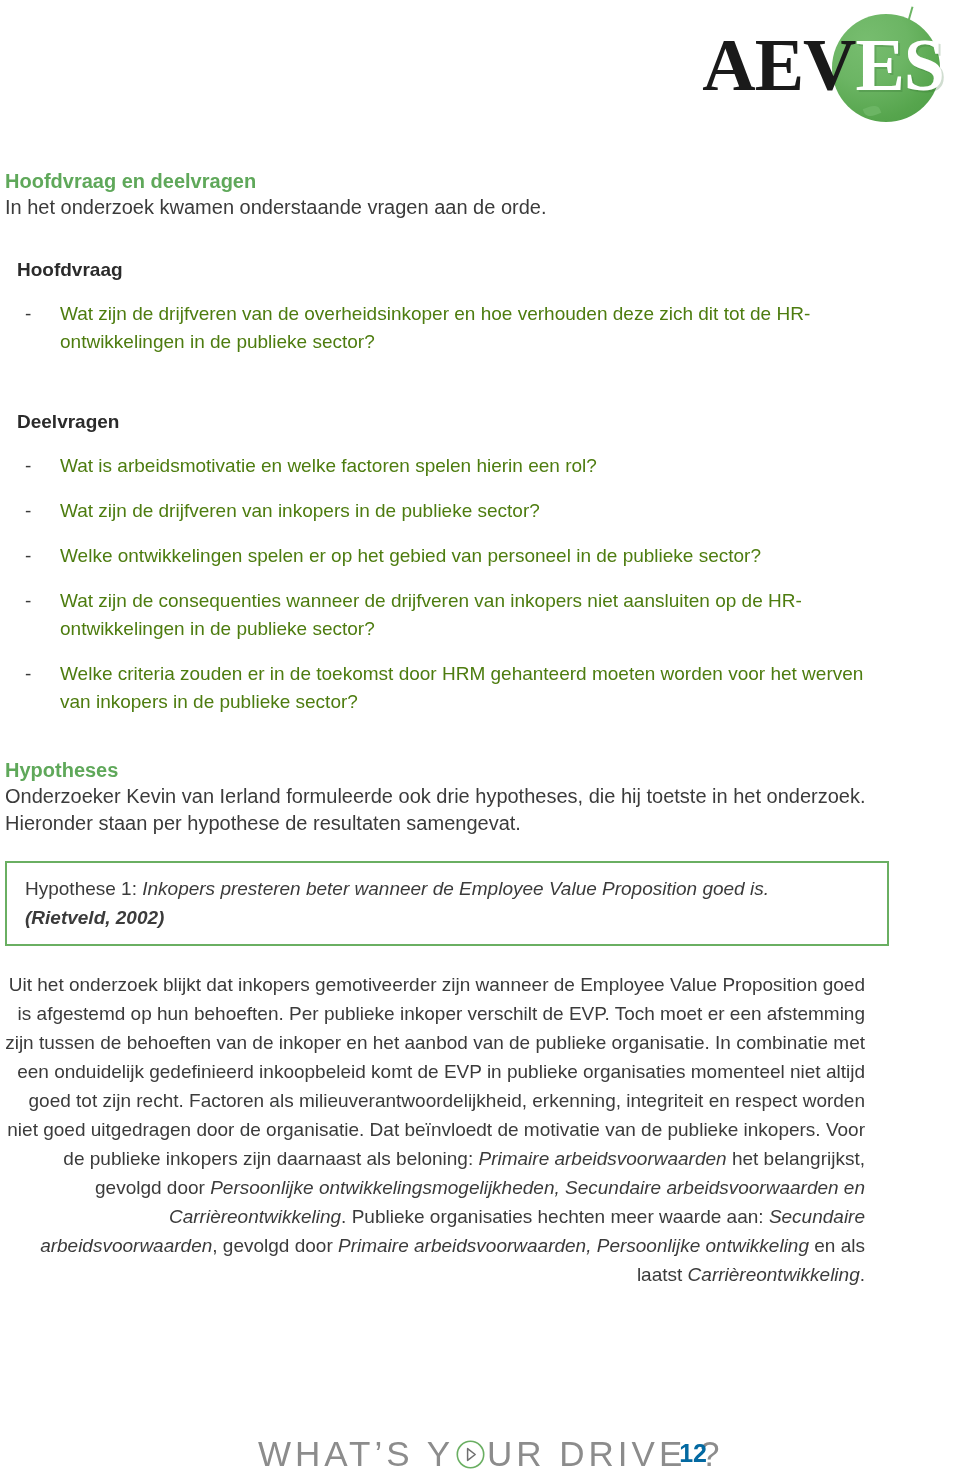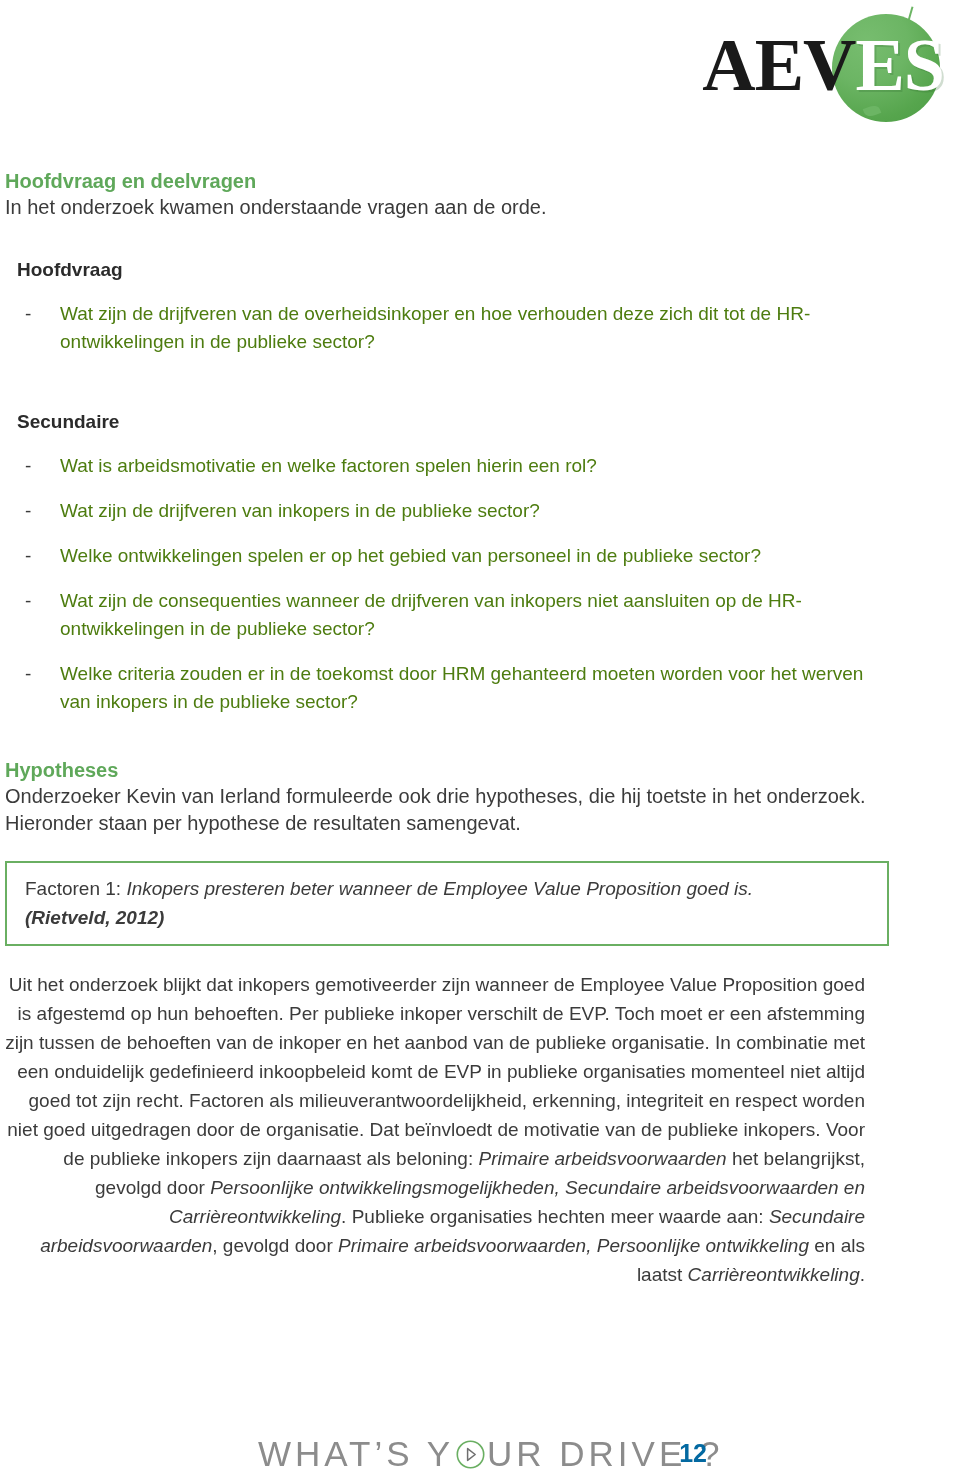--- a/index.html
+++ b/index.html
@@ -205,38 +205,38 @@
 
   <div class="block-gap-lg"></div>
 
   <h3 class="sub-title">Hoofdvraag</h3>
   <ul class="dash-list">
     <li>Wat zijn de drijfveren van de overheidsinkoper en hoe verhouden deze zich dit tot de HR-ontwikkelingen in de publieke sector?</li>
   </ul>
 
   <div class="block-gap-lg"></div>
 
-  <h3 class="sub-title">Secundaire</h3>
+  <h3 class="sub-title">Deelvragen</h3>
   <ul class="dash-list">
     <li>Wat is arbeidsmotivatie en welke factoren spelen hierin een rol?</li>
     <li>Wat zijn de drijfveren van inkopers in de publieke sector?</li>
     <li>Welke ontwikkelingen spelen er op het gebied van personeel in de publieke sector?</li>
     <li>Wat zijn de consequenties wanneer de drijfveren van inkopers niet aansluiten op de HR-ontwikkelingen in de publieke sector?</li>
     <li>Welke criteria zouden er in de toekomst door HRM gehanteerd moeten worden voor het werven van inkopers in de publieke sector?</li>
   </ul>
 
   <div class="block-gap-lg"></div>
 
   <h2 class="section-title">Hypotheses</h2>
   <p class="lead-line">Onderzoeker Kevin van Ierland formuleerde ook drie hypotheses, die hij toetste in het onderzoek. Hieronder staan per hypothese de resultaten samengevat.</p>
 
   <div class="block-gap-lg"></div>
 
   <div class="hypothesis-box">
-    <span>Factoren 1: </span><i>Inkopers presteren beter wanneer de Employee Value Proposition goed is.</i><br><b>(Rietveld, 2012)</b>
+    <span>Hypothese 1: </span><i>Inkopers presteren beter wanneer de Employee Value Proposition goed is.</i><br><b>(Rietveld, 2002)</b>
   </div>
 
   <div class="block-gap-lg"></div>
 
   <p class="body-text"><span>Uit het onderzoek blijkt dat inkopers gemotiveerder zijn wanneer de Employee Value Proposition goed is afgestemd op hun behoeften. Per publieke inkoper verschilt de EVP. Toch moet er een afstemming zijn tussen de behoeften van de inkoper en het aanbod van de publieke organisatie. In combinatie met een onduidelijk gedefinieerd inkoopbeleid komt de EVP in publieke organisaties momenteel niet altijd goed tot zijn recht. Factoren als milieuverantwoordelijkheid, erkenning, integriteit en respect worden niet goed uitgedragen door de organisatie. Dat beïnvloedt de motivatie van de publieke inkopers. Voor de publieke inkopers zijn daarnaast als beloning: </span><i>Primaire arbeidsvoorwaarden</i><span> het belangrijkst, gevolgd door </span><i>Persoonlijke ontwikkelingsmogelijkheden, Secundaire arbeidsvoorwaarden en Carrièreontwikkeling</i><span>. Publieke organisaties hechten meer waarde aan: </span><i>Secundaire arbeidsvoorwaarden</i><span>, gevolgd door </span><i>Primaire arbeidsvoorwaarden, Persoonlijke ontwikkeling</i><span> en als laatst </span><i>Carrièreontwikkeling</i><span>.</span></p>
 
 </div>
 
 <div class="page-footer">
   <div class="tagline"><span>WHAT’S Y</span><span class="play-o">

